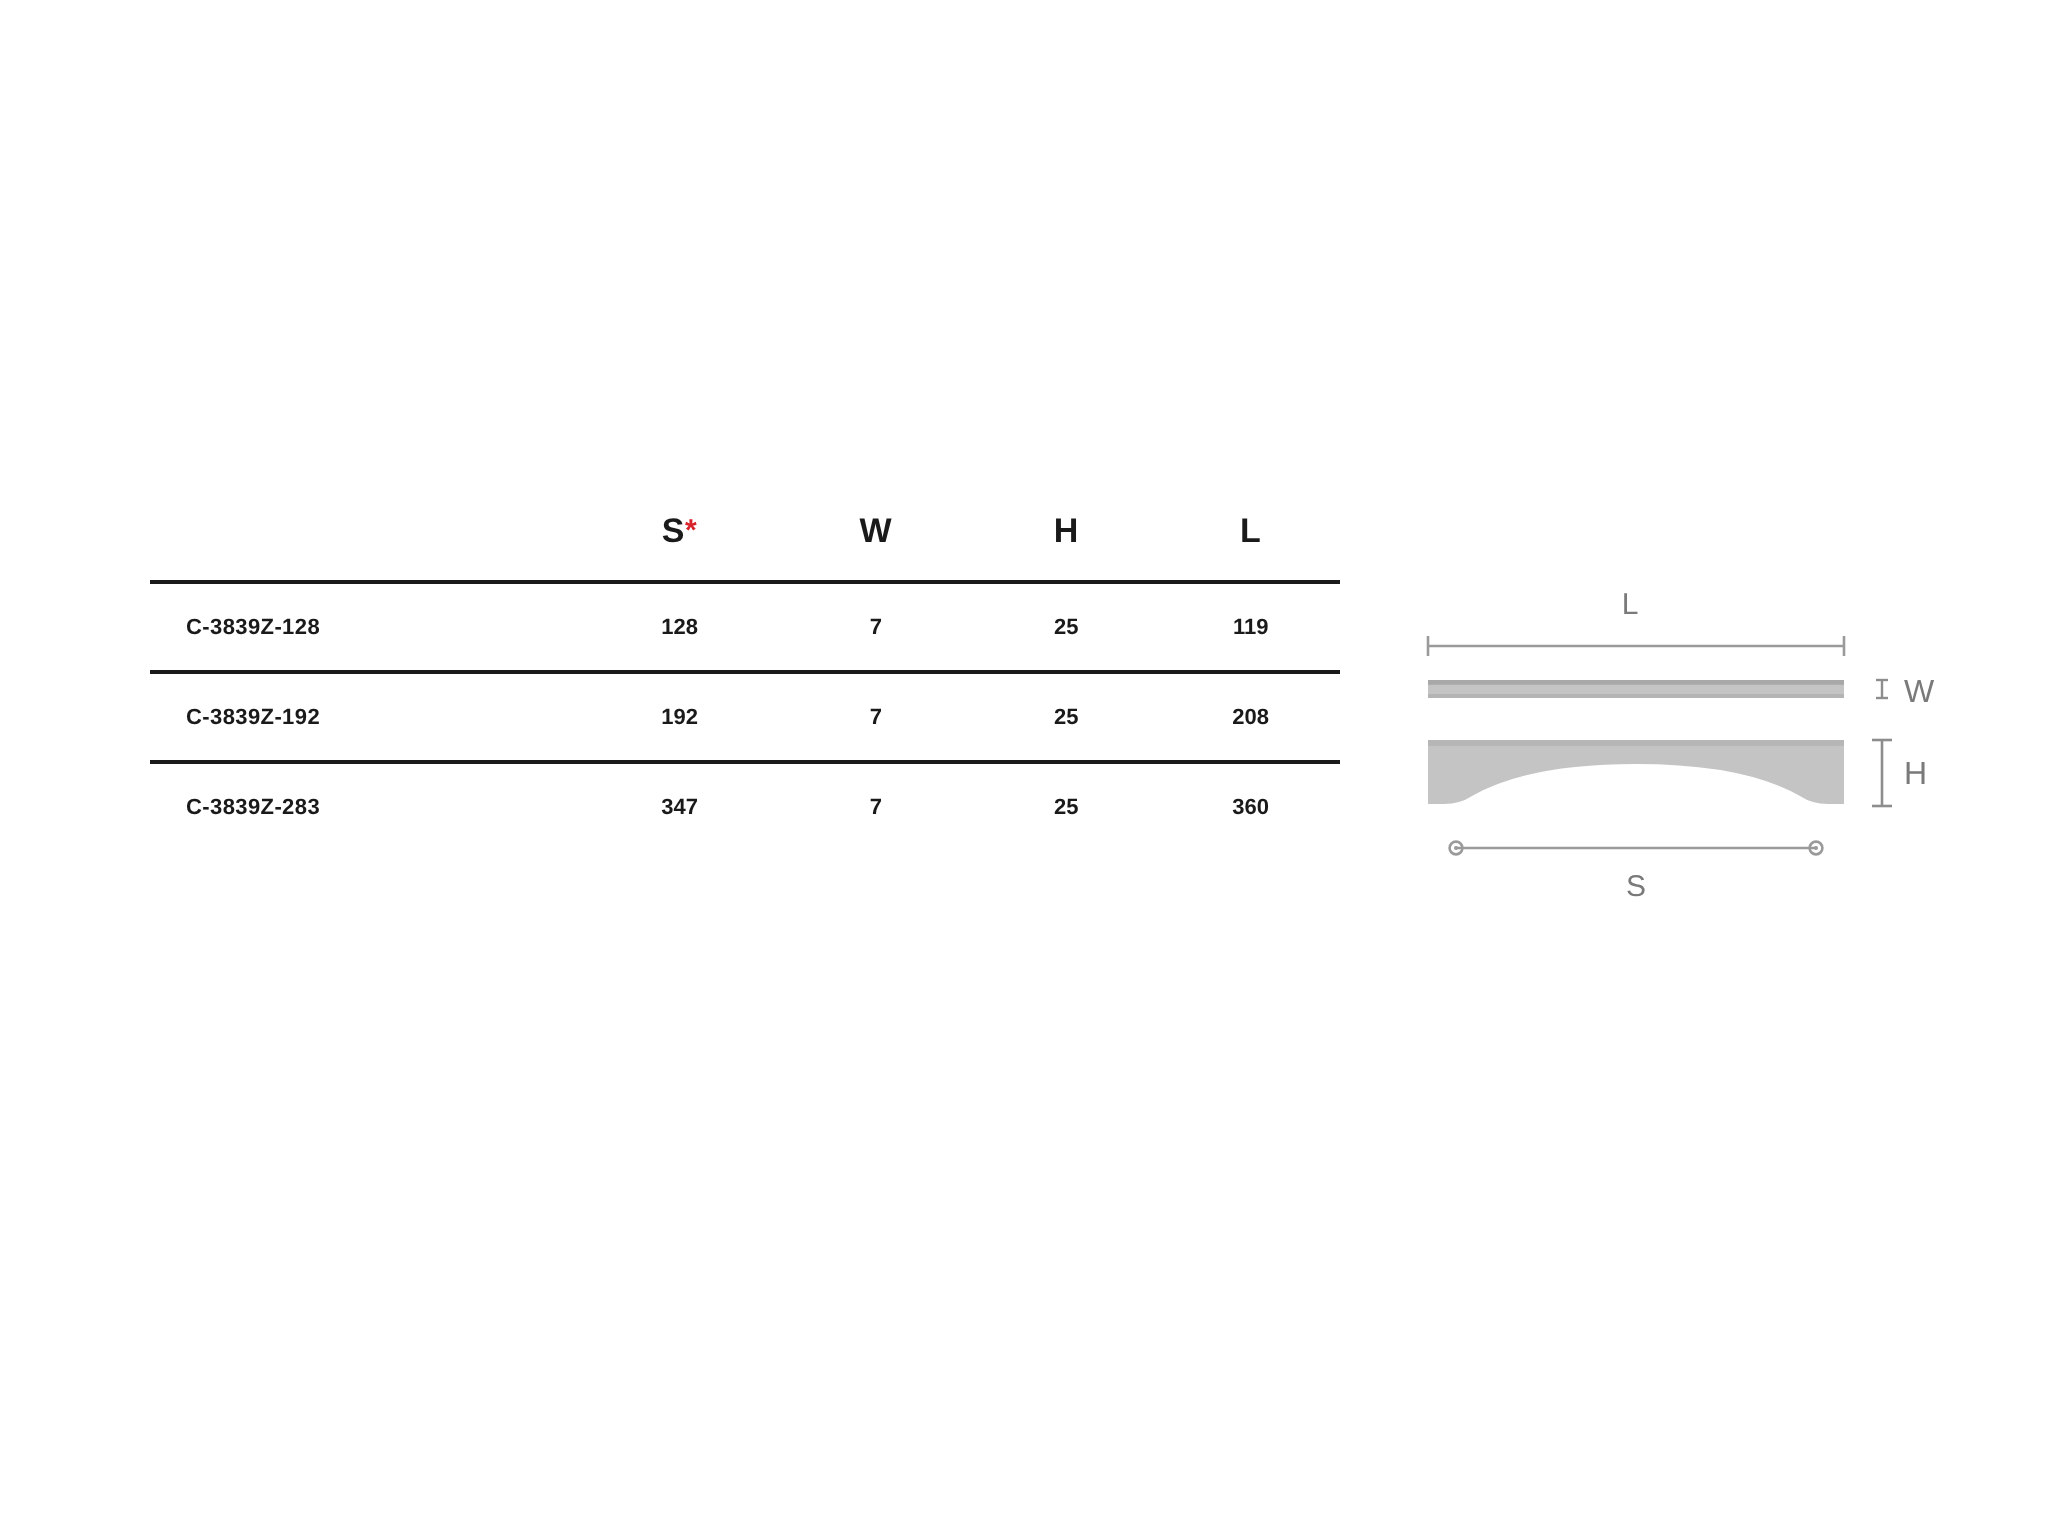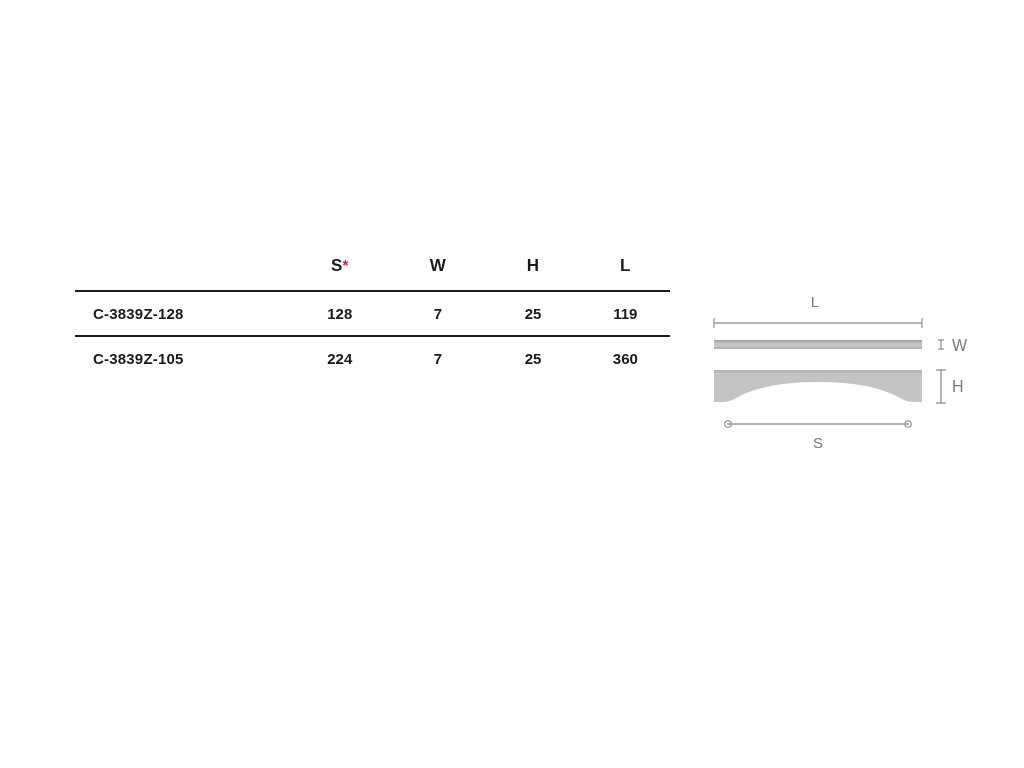--- a/index.html
+++ b/index.html
@@ -41,21 +41,21 @@
     padding: 0 0 14px 0;
     border: none;
     color: #1a1a1a;
     letter-spacing: 0.3px;
   }
   table.spec thead th.model-head { border: none; }
 
   table.spec tbody tr td {
     border-top: 2.5px solid #1a1a1a;
     height: 43px;
-    font-size: 15px;
+    font-size: 11px;
     font-weight: bold;
     text-align: center;
     color: #1a1a1a;
     padding: 0;
     vertical-align: middle;
   }
   table.spec tbody tr td.model-cell {
     text-align: left;
     padding-left: 18px;
     letter-spacing: 0.2px;
@@ -100,22 +100,29 @@
     </thead>
     <tbody>
       <tr>
         <td class="model-cell">C-3839Z-128</td>
         <td>128</td>
         <td>7</td>
         <td>25</td>
         <td>119</td>
       </tr>
       <tr>
-        <td class="model-cell">C-3839Z-105</td>
-        <td>224</td>
+        <td class="model-cell">C-3839Z-192</td>
+        <td>192</td>
+        <td>7</td>
+        <td>25</td>
+        <td>208</td>
+      </tr>
+      <tr>
+        <td class="model-cell">C-3839Z-283</td>
+        <td>347</td>
         <td>7</td>
         <td>25</td>
         <td>360</td>
       </tr>
     </tbody>
   </table>
 </div>
 
 <div id="drawing">
   <svg width="300" height="180" viewBox="0 0 300 180" xmlns="http://www.w3.org/2000/svg">

